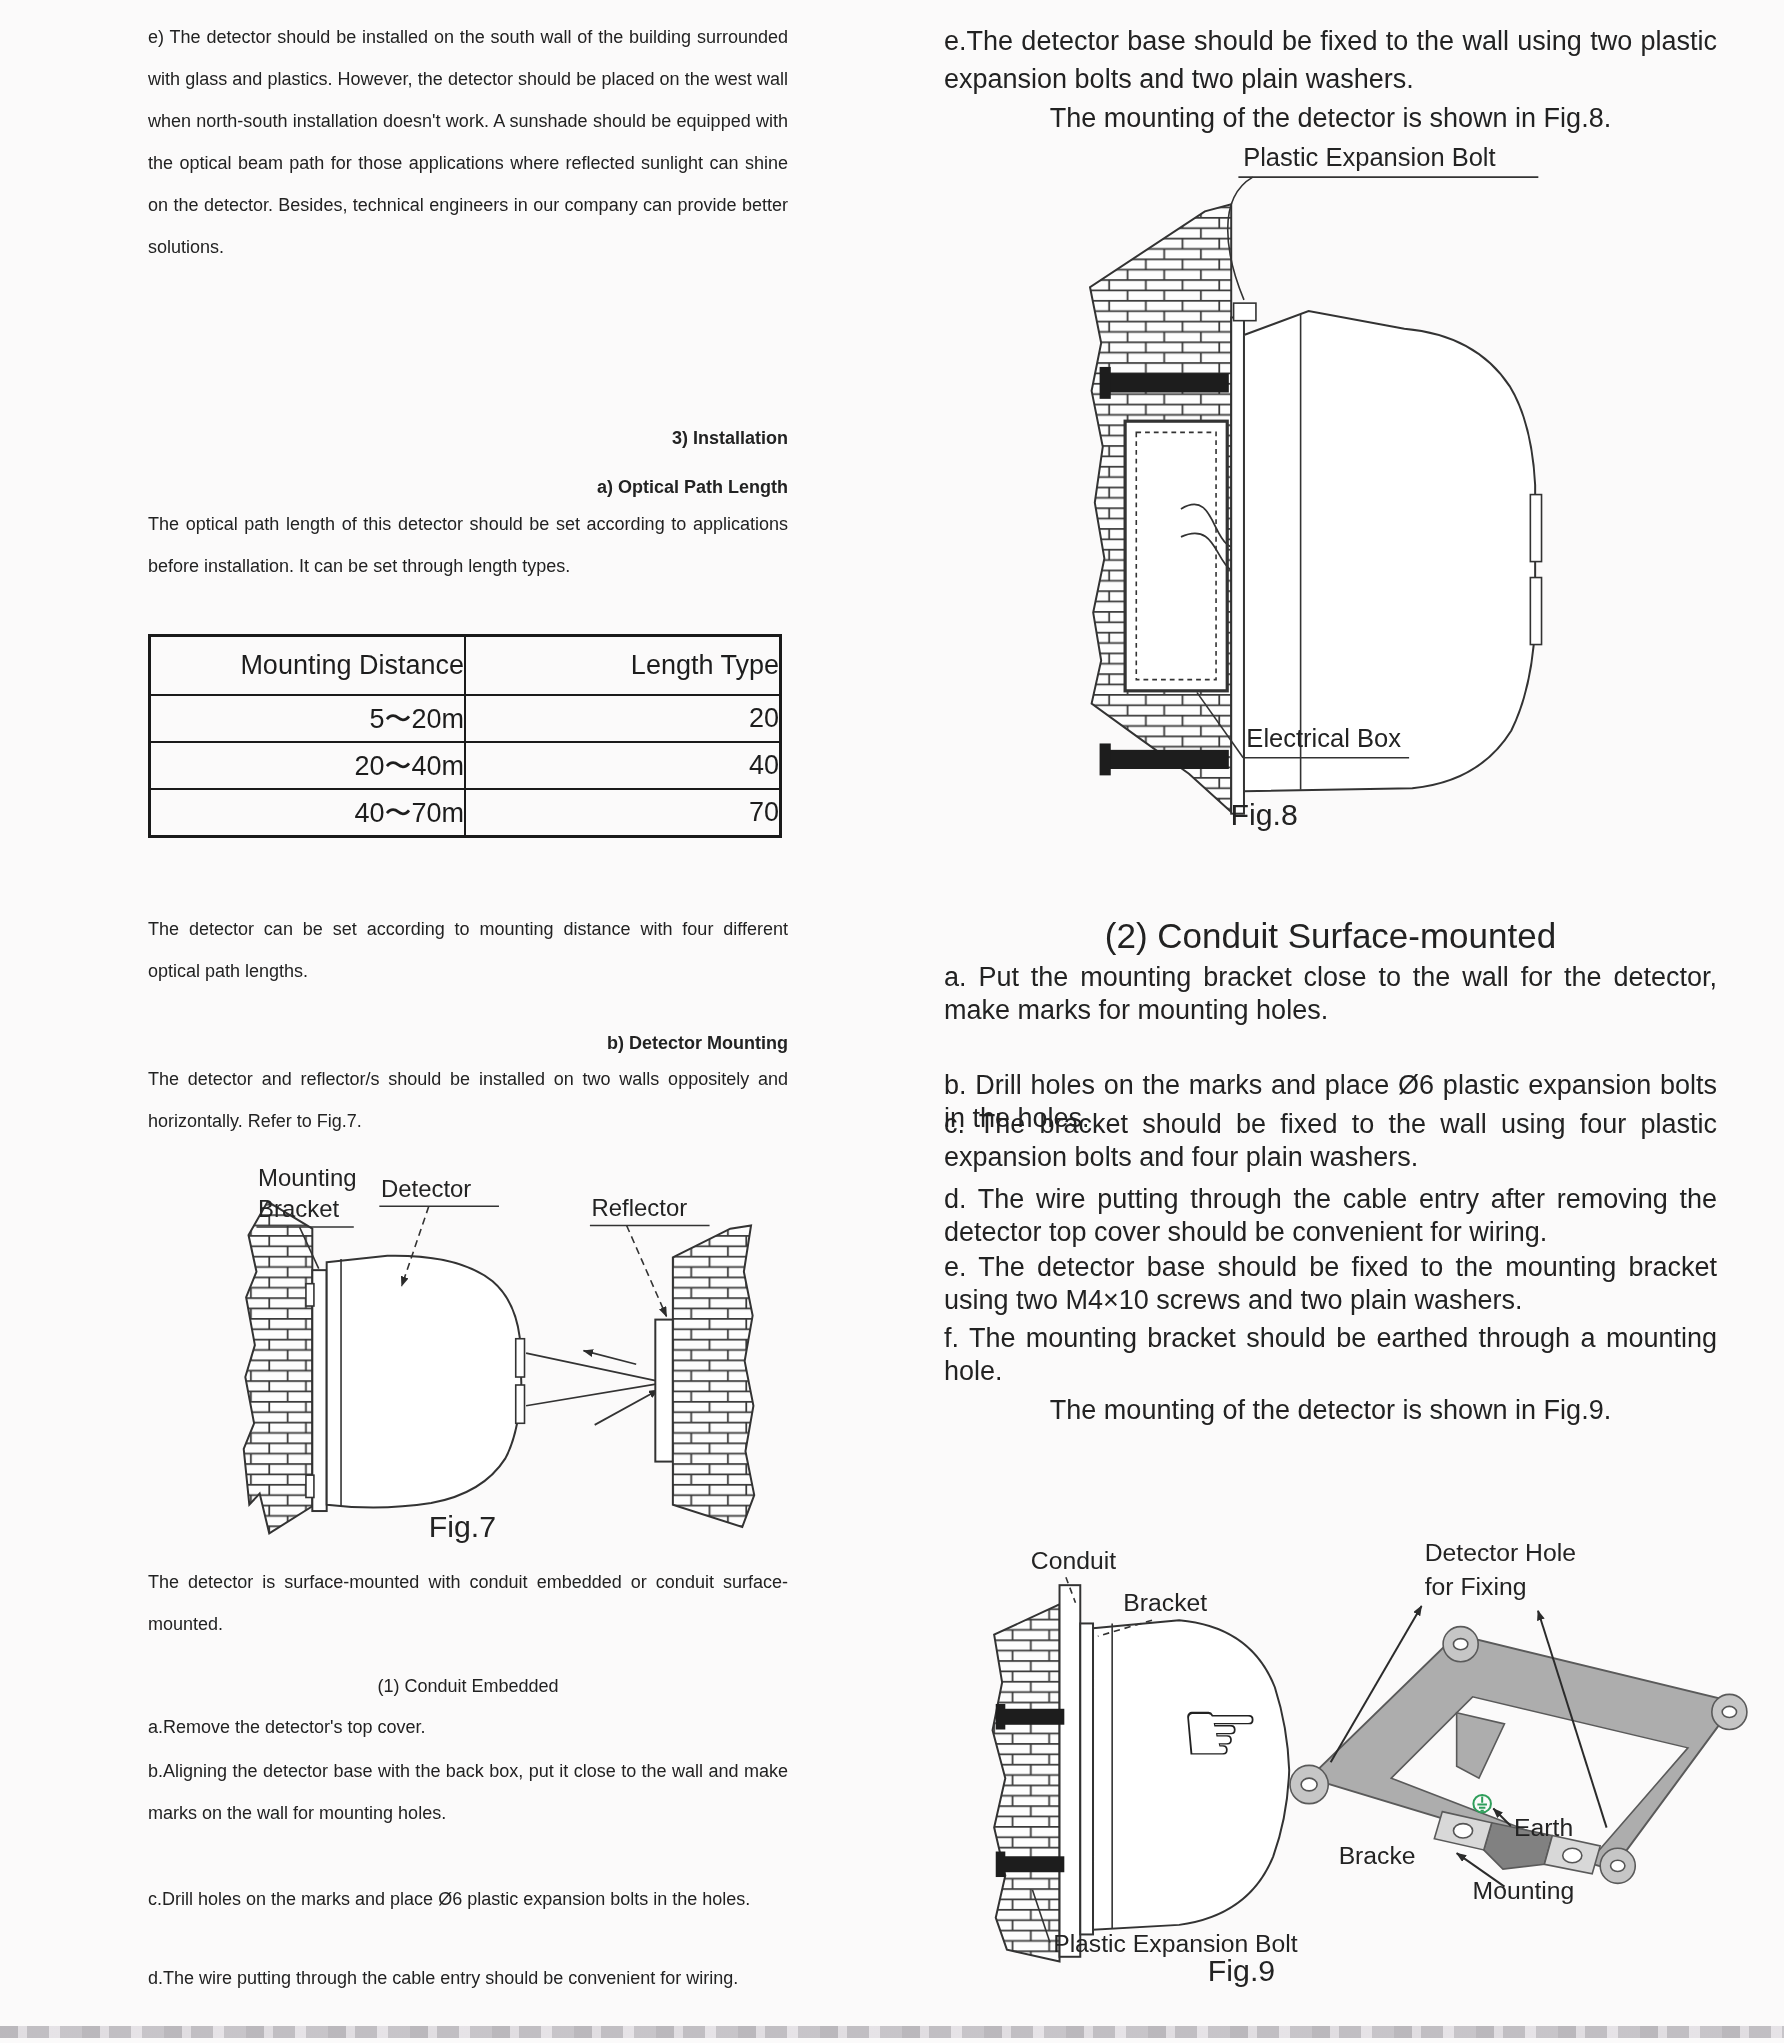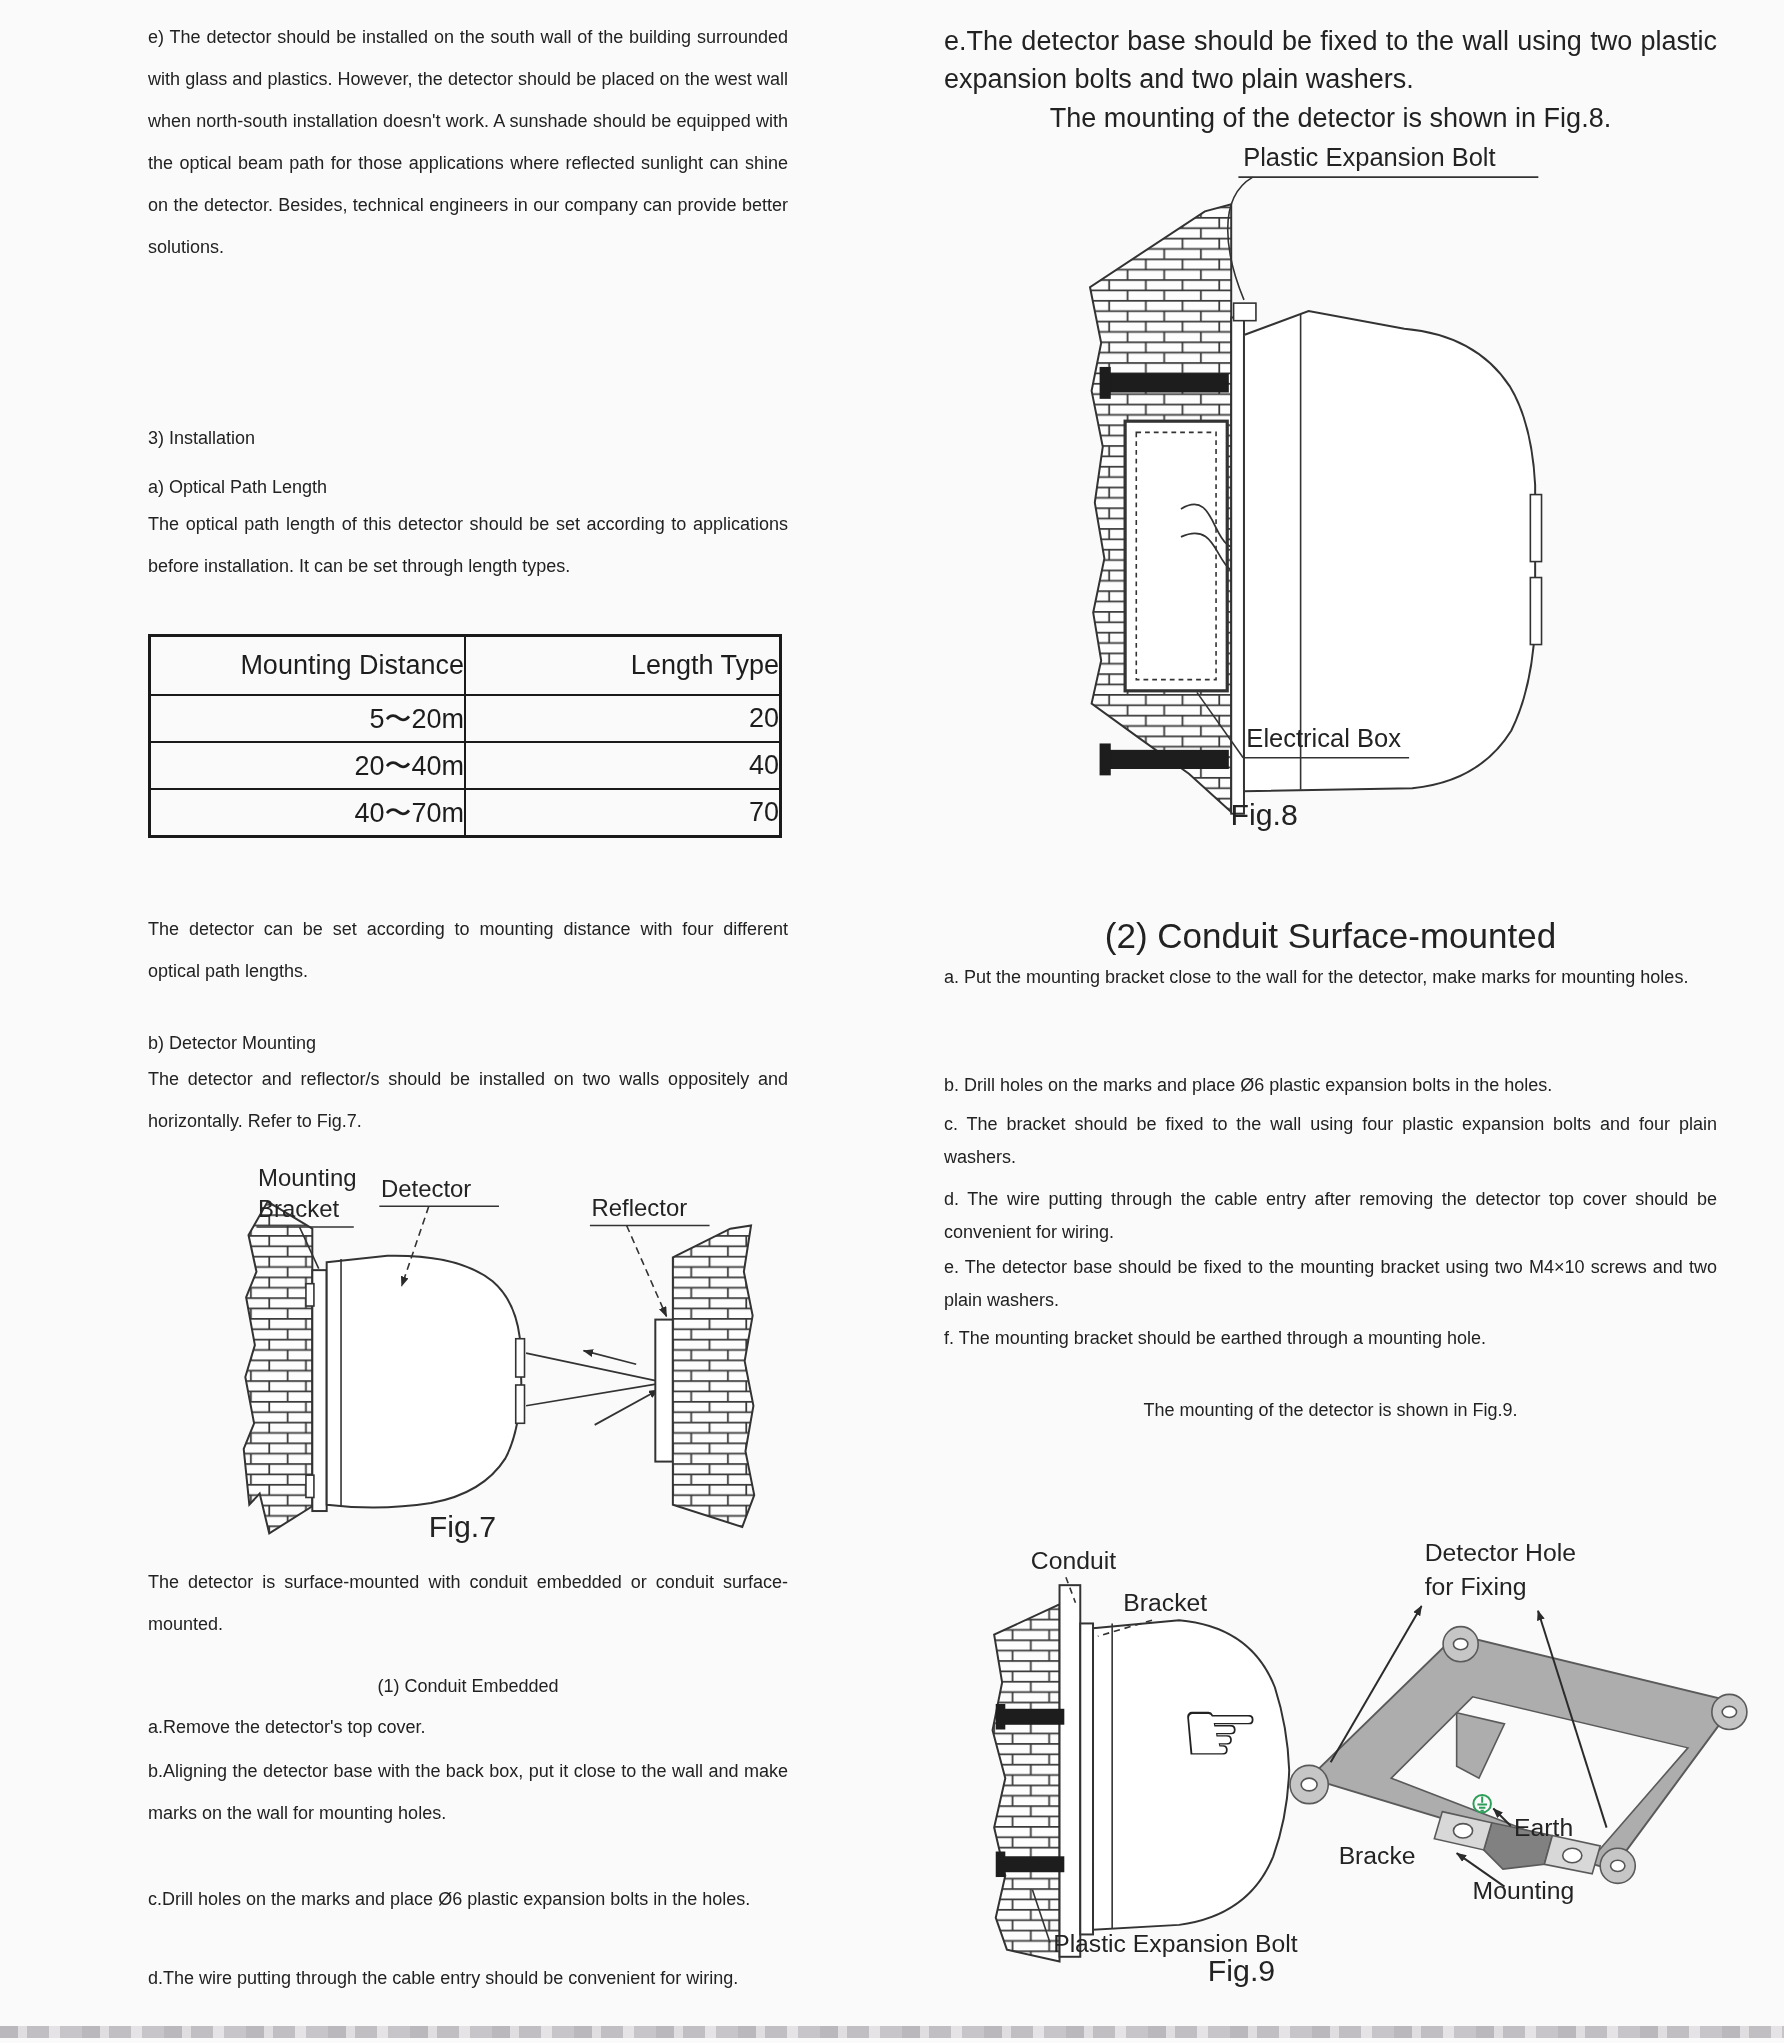--- a/index.html
+++ b/index.html
@@ -2,22 +2,22 @@
 <html style="font-size:12.8px"><head>
 <meta charset="utf-8">
 <style>
   html,body{margin:0;padding:0;}
   body{
     width:1784px;height:2043px;position:relative;overflow:hidden;
     background:#fbfafa;color:#222;
     font-family:"Liberation Sans",sans-serif;
   }
   .lblock{position:absolute;left:148px;width:640px;font-size:18px;line-height:42px;text-align:justify;}
-  .rblock{position:absolute;left:944px;width:773px;font-size:18px;line-height:33px;text-align:justify;}
-  .bold{font-weight:normal;text-align:left;}
+  .rblock{position:absolute;left:944px;width:773px;font-size:27px;line-height:33px;text-align:justify;}
+  .bold{font-weight:bold;text-align:right;}
   .plain{text-align:center;}
   table.spec{
     position:absolute;left:149px;top:635px;width:632px;
     border-collapse:collapse;table-layout:fixed;
     font-size:27px;color:#1d1d1d;
   }
   table.spec td{
     border:2px solid #1a1a1a;text-align:right;vertical-align:middle;
     height:45px;padding:0;
   }

